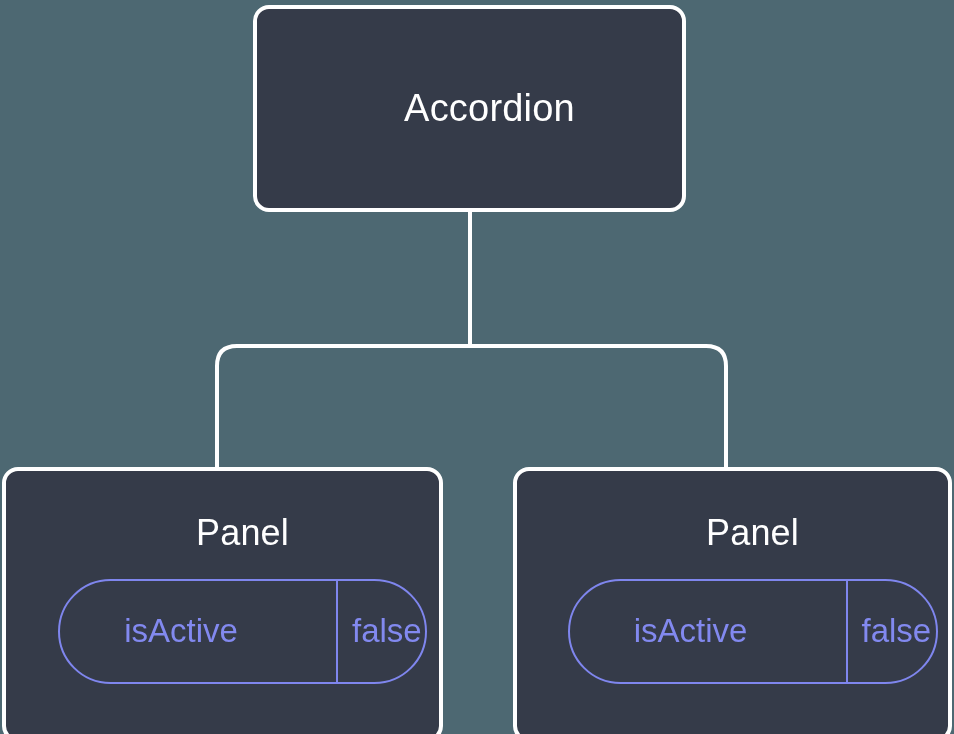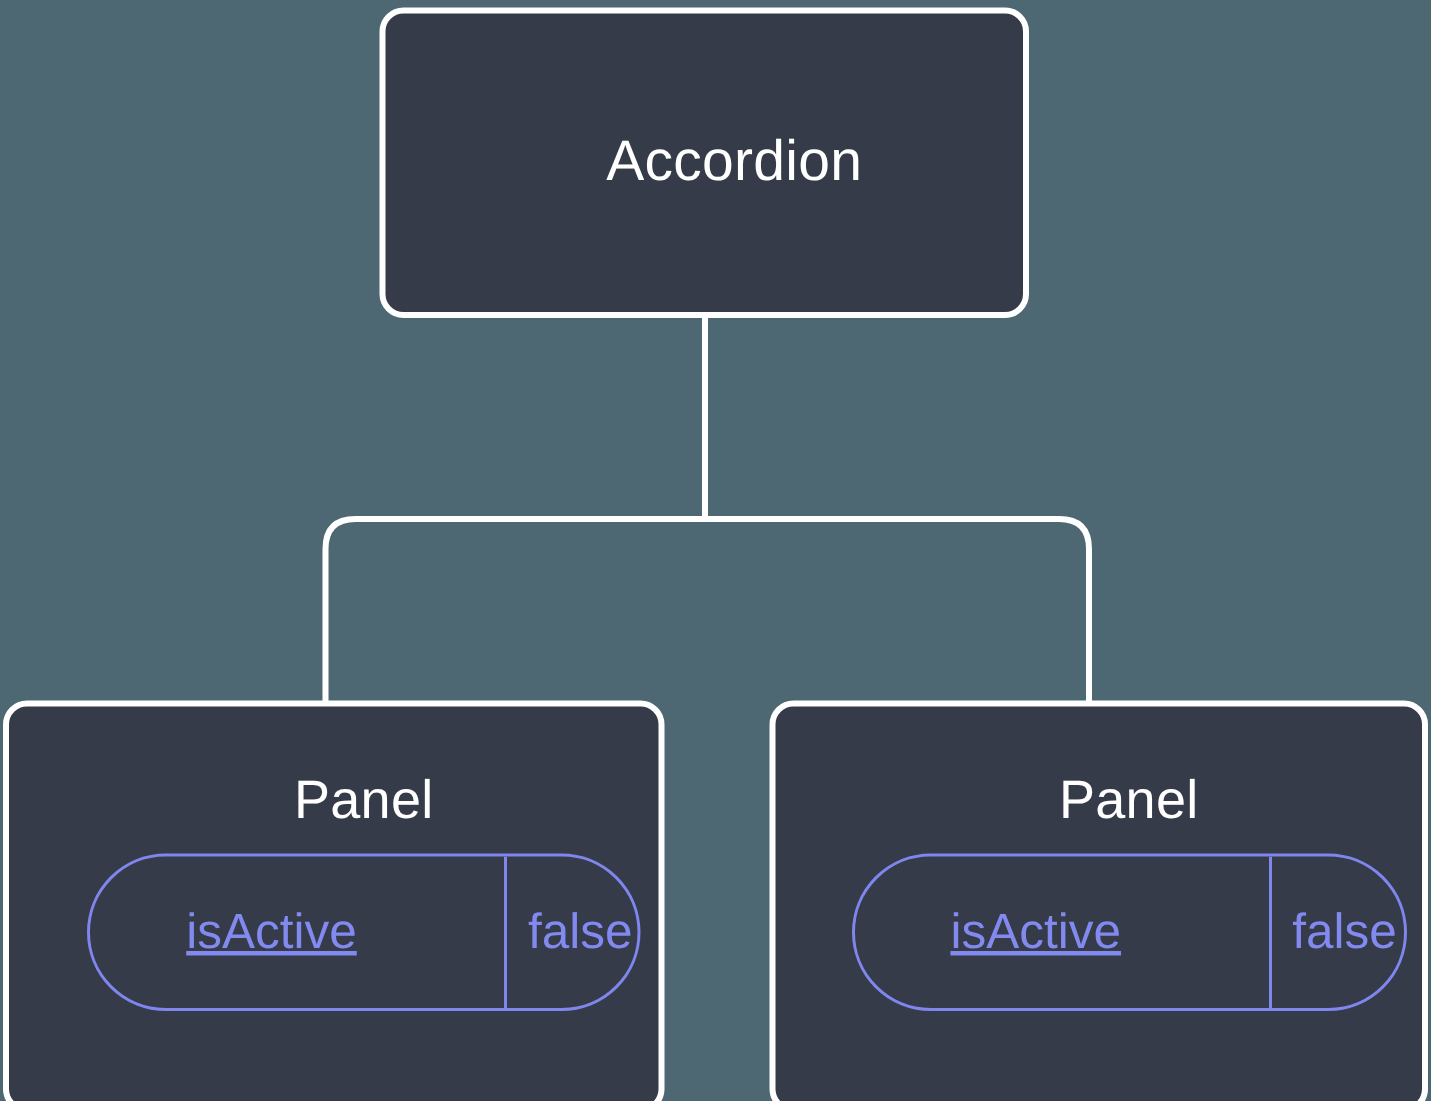--- a/index.html
+++ b/index.html
@@ -78,21 +78,21 @@
     width: 441px;
   }
 
   .node-panel-right {
     left: 513px;
     width: 439px;
   }
 
   .node-panel .node-title {
     font-size: 36px;
-    margin-bottom: 16px;
+    margin-bottom: 26px;
   }
 
   
   .state-pill {
     box-sizing: border-box;
     display: flex;
     align-items: stretch;
     height: 105px;
     border: 2px solid #7f86ee;
     border-radius: 53px;
@@ -115,21 +115,20 @@
     justify-content: center;
     color: #8289ef;
     font-size: 33px;
     font-weight: 400;
     white-space: nowrap;
     padding: 0 14px;
   }
 
   .pill-key {
     flex: 0 0 214px;
-    text-decoration: underline;
   }
 
   .pill-value {
     flex: 1 1 auto;
     border-left: 2px solid #7f86ee;
     margin-left: 34px;
   }
 </style>
 </head>
 <body>

